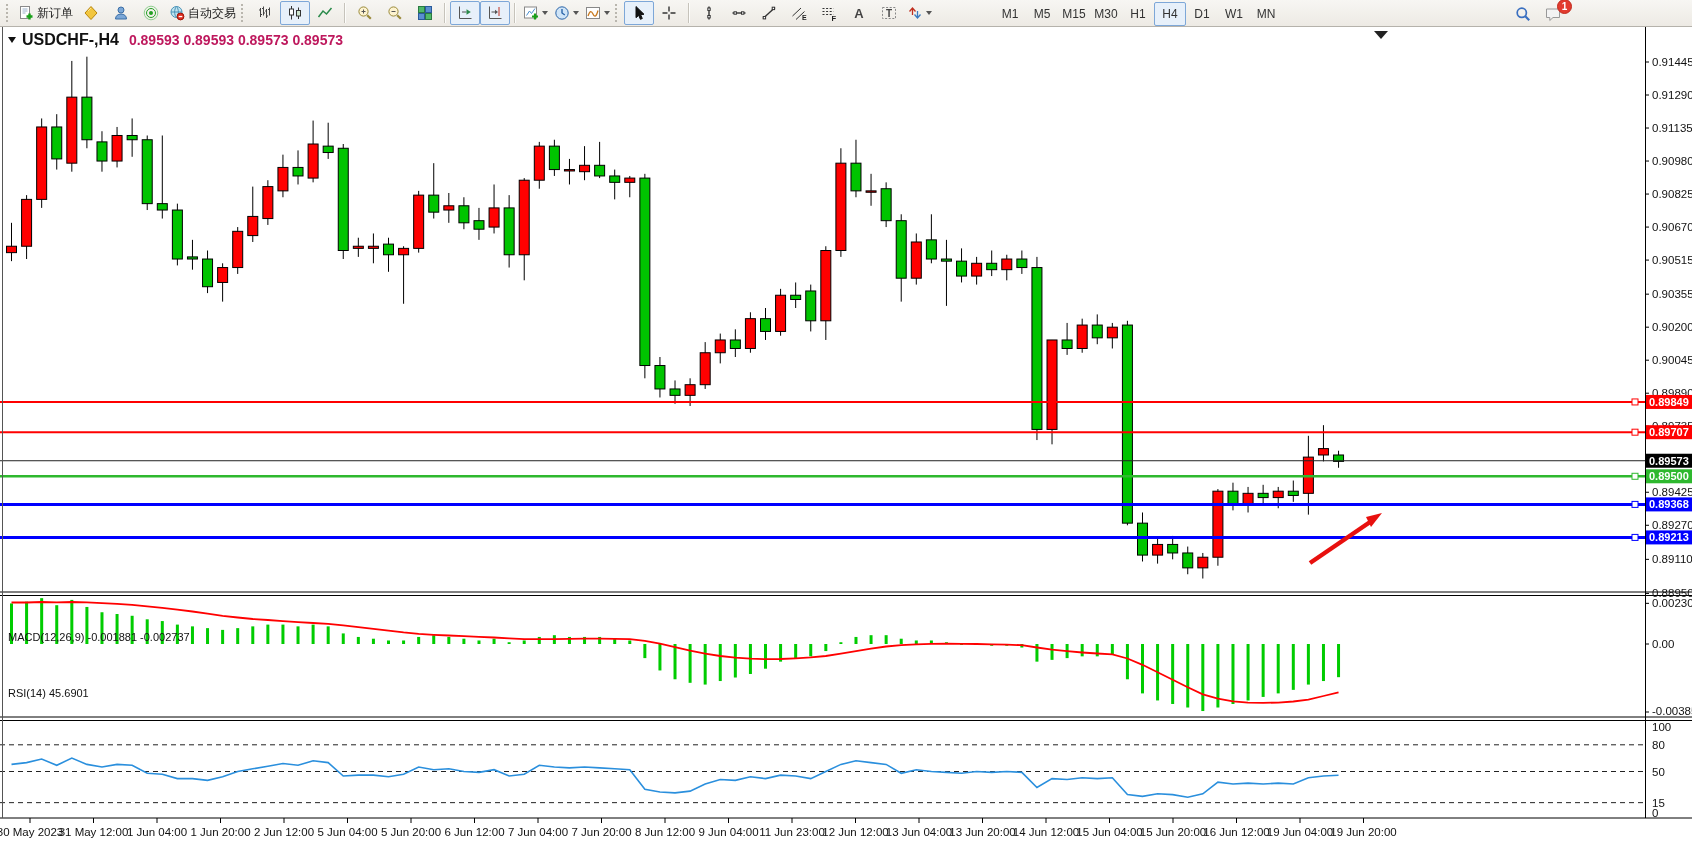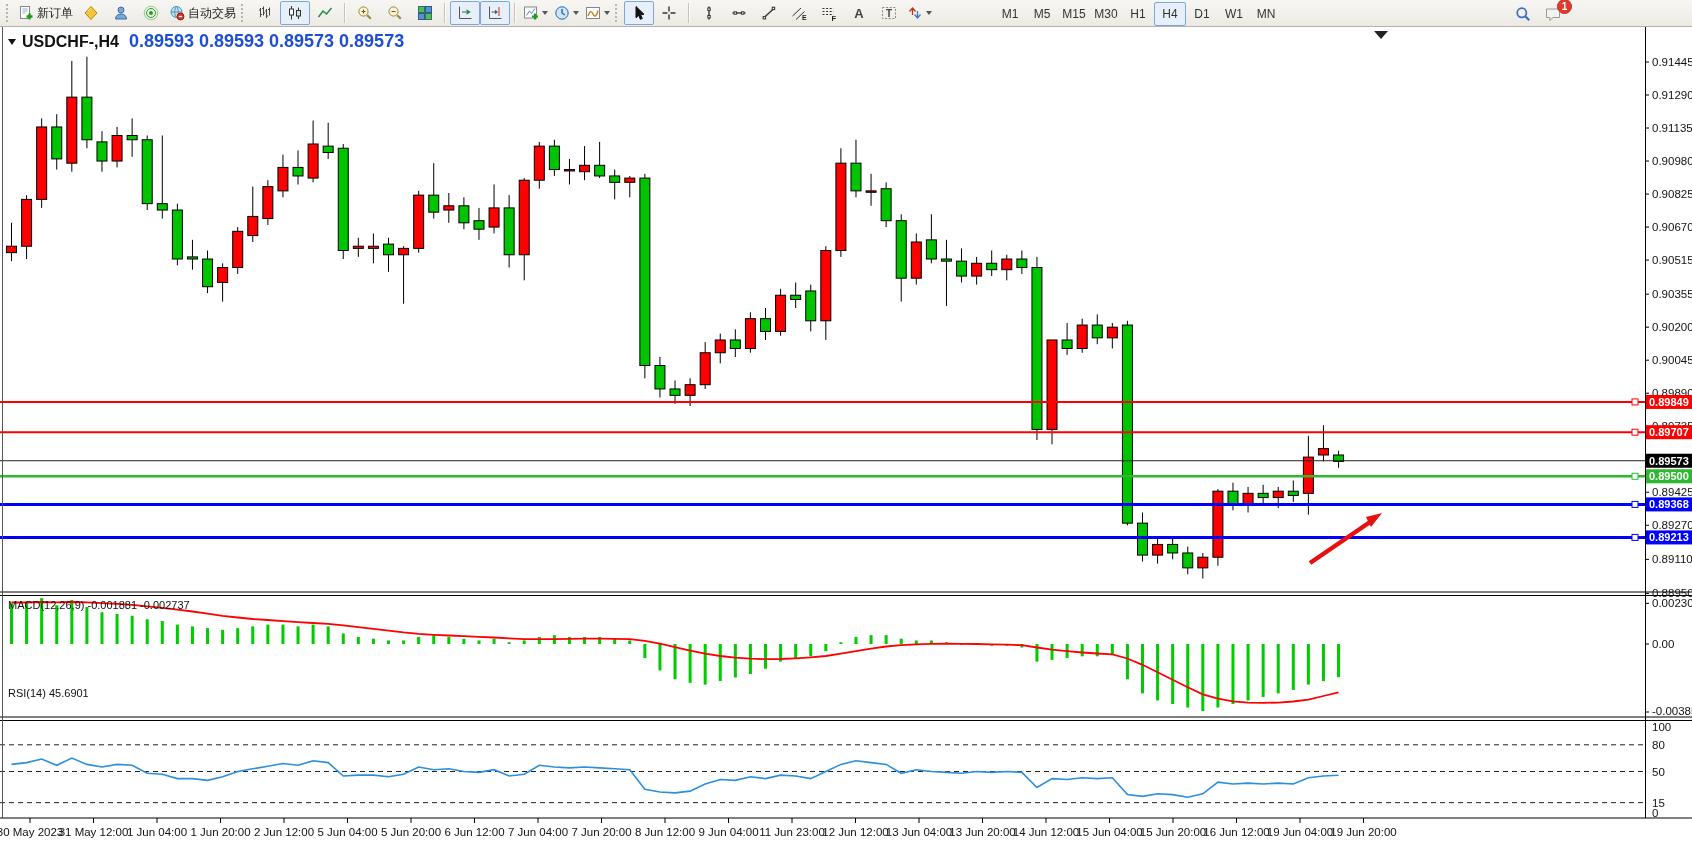--- a/index.html
+++ b/index.html
@@ -21,21 +21,21 @@
   .right-icons{position:absolute;left:1508px;top:2px;display:flex;align-items:center;}
   .badge{position:absolute;top:-4px;right:-5px;background:#e23b2e;color:#fff;font-size:10px;font-weight:bold;
     border-radius:8px;min-width:13px;height:13px;line-height:13px;text-align:center;border:1px solid #c02a1e;}
   
   .chart-region{position:absolute;top:27px;left:0;width:1692px;height:818px;background:#fff;}
   #chart-svg{position:absolute;top:0;left:0;}
   .chart-header{position:absolute;top:4px;left:8px;display:flex;align-items:center;z-index:5;}
   .chart-header .tri{width:0;height:0;border-left:4px solid transparent;border-right:4px solid transparent;
     border-top:6px solid #111;margin-right:6px;}
   .chart-header .sym{font-size:16px;font-weight:bold;color:#111;margin-right:10px;}
-  .chart-header .ohlc{font-size:18px;font-weight:bold;color:#1d4ed8;}
+  .chart-header .ohlc{font-size:14px;font-weight:bold;color:#be185d;}
   .ind-label{position:absolute;left:8px;font-size:11px;color:#111;z-index:5;}
 </style>
 </head>
 <body>
 
 <div class="app">
 
   <div class="toolbar">
     <div class="grip"></div>
     <div class="tbtn">
@@ -699,20 +699,20 @@
         <polygon points="1382,486 1371,500 1366,490" fill="#e8100e"></polygon>
         <polygon points="1374,4 1388,4 1381,12" fill="#222"></polygon>
       </svg>
 
     <div class="chart-header">
       <span class="tri"></span>
       <span class="sym">USDCHF-,H4</span>
       <span class="ohlc">0.89593 0.89593 0.89573 0.89573</span>
     </div>
 
-    <div class="ind-label" style="top:572px">
+    <div class="ind-label" style="top:604px">
       <span>MACD(12,26,9)</span>&nbsp;<span>-0.001881 -0.002737</span>
     </div>
     <div class="ind-label" style="top:660px">
       <span>RSI(14)</span>&nbsp;<span>45.6901</span>
     </div>
   </div>
 </div>
 
 </body></html>

